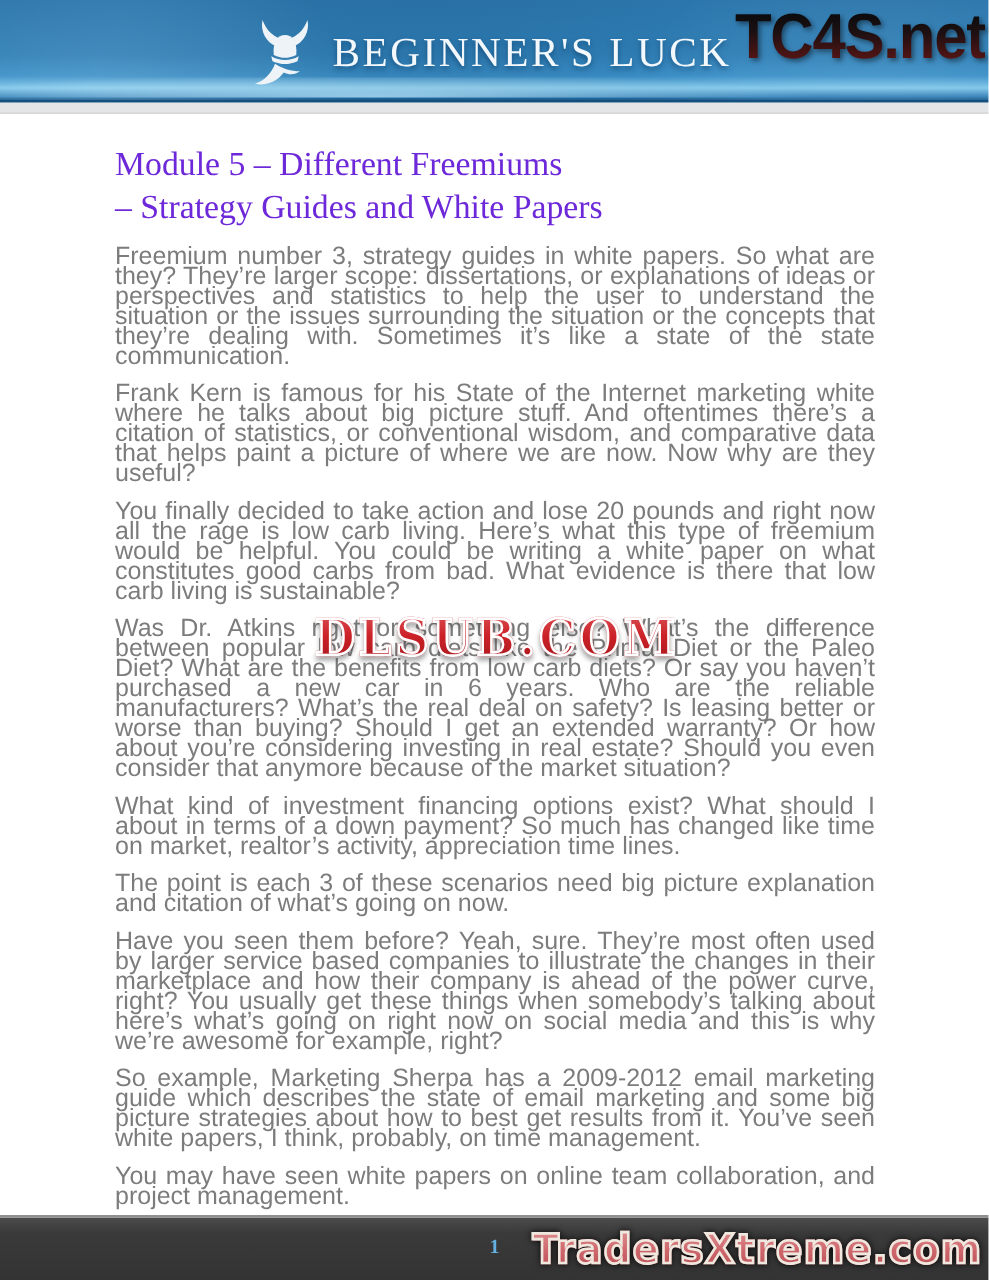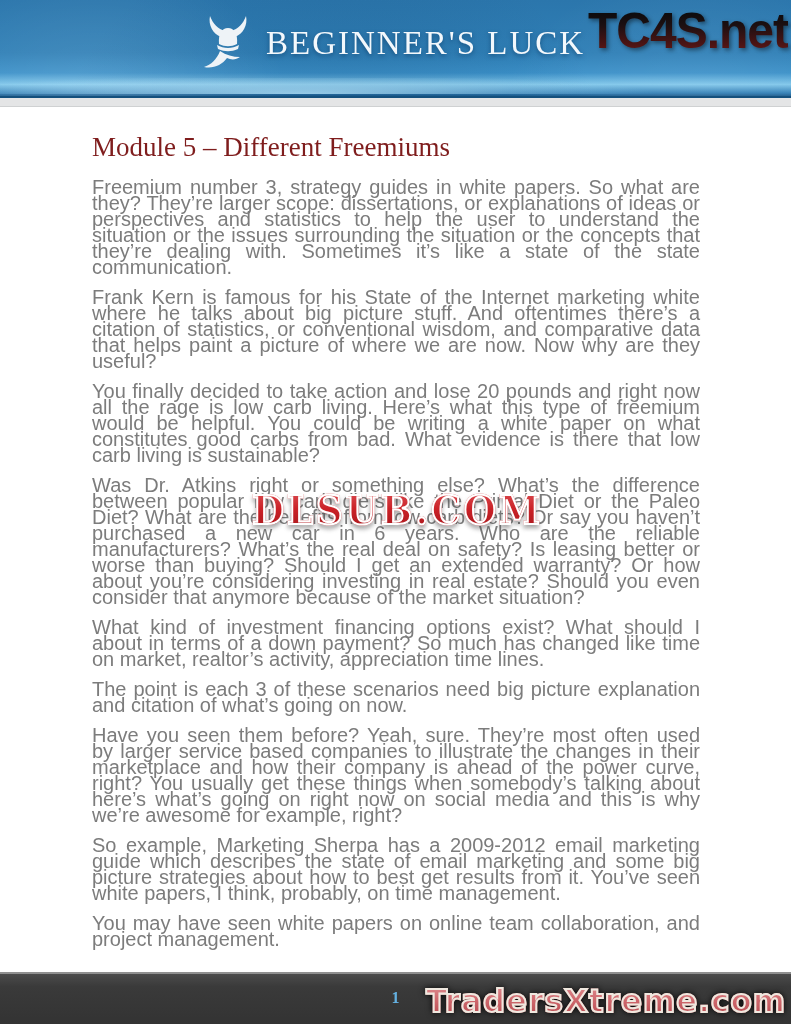--- a/index.html
+++ b/index.html
@@ -5,21 +5,21 @@
   * { box-sizing: border-box; }
   html, body { margin:0; padding:0; background:#ffffff; }
   .page {
     position: relative; width: 791px; height: 1024px;
     background: #ffffff; overflow: hidden;
     font-family: "Liberation Sans", sans-serif;
   }
 
   
   .header {
-    position: relative; height: 98px;
+    position: relative; height: 82px;
     background:
       radial-gradient(ellipse 320px 260px at 12% 125%, rgba(255,255,255,0.14), rgba(255,255,255,0) 62%),
       radial-gradient(ellipse 420px 330px at 42% 150%, rgba(10,50,90,0.18), rgba(10,50,90,0) 65%),
       radial-gradient(ellipse 330px 260px at 88% 130%, rgba(255,255,255,0.10), rgba(255,255,255,0) 60%),
       linear-gradient(180deg, #2b76ac 0%, #2f7fb6 55%, #3b90c8 76%, #7fc6ea 88%, #2e7cb4 97%, #1c5c8d 100%);
     border-bottom: 2px solid #14507d;
   }
   .header-glow {
     position:absolute; left:0; right:0; bottom:2px; height:16px;
     background: radial-gradient(ellipse 60% 160% at 38% 100%, rgba(190,235,255,0.75), rgba(190,235,255,0) 75%);
@@ -41,21 +41,21 @@
     filter: drop-shadow(2px 2px 2px rgba(0,0,0,0.45));
   }
 
   
   .divider { height:9px; background:#e4e5e6; border-bottom:1px solid #cfd1d2; }
 
   
   .content { padding: 23px 91px 0 92px; }
   .doc-title {
     font-family:"Liberation Serif", serif; font-weight:normal;
-    color:#7f1d1d; font-size:27px; line-height:34px;
+    color:#6d28d9; font-size:27px; line-height:34px;
     margin:0 0 15px 0;
   }
   .content p {
     color:#7c7c7c; font-size:20px; line-height:16px;
     text-align:justify; margin:0 0 14px 0;
   }
 
   
   .dlsub {
     position:absolute; left:252px; top:485px;
@@ -112,20 +112,21 @@
       <span class="logo-text">BEGINNER'S LUCK</span>
     </div>
     <div class="tc4s">TC4S.net</div>
   </div>
 
   <div class="divider"></div>
 
   <div class="content">
     <h1 class="doc-title">
       <span>Module 5 – Different Freemiums</span><br>
+      <span>– Strategy Guides and White Papers</span>
     </h1>
     <p>Freemium number 3, strategy guides in white papers. So what are they? They’re larger scope: dissertations, or explanations of ideas or perspectives and statistics to help the user to understand the situation or the issues surrounding the situation or the concepts that they’re dealing with. Sometimes it’s like a state of the state communication.</p>
     <p>Frank Kern is famous for his State of the Internet marketing white where he talks about big picture stuff. And oftentimes there’s a citation of statistics, or conventional wisdom, and comparative data that helps paint a picture of where we are now. Now why are they useful?</p>
     <p>You finally decided to take action and lose 20 pounds and right now all the rage is low carb living. Here’s what this type of freemium would be helpful. You could be writing a white paper on what constitutes good carbs from bad. What evidence is there that low carb living is sustainable?</p>
     <p>Was Dr. Atkins right or something else? What’s the difference between popular low carb diets like the Primal Diet or the Paleo Diet? What are the benefits from low carb diets? Or say you haven’t purchased a new car in 6 years. Who are the reliable manufacturers? What’s the real deal on safety? Is leasing better or worse than buying? Should I get an extended warranty? Or how about you’re considering investing in real estate? Should you even consider that anymore because of the market situation?</p>
     <p>What kind of investment financing options exist? What should I about in terms of a down payment?  So much has changed like time on market, realtor’s activity, appreciation time lines.</p>
     <p>The point is each 3 of these scenarios need big picture explanation and citation of what’s going on now.</p>
     <p>Have you seen them before? Yeah, sure. They’re most often used by larger service based companies to illustrate the changes in their marketplace and how their company is ahead of the power curve, right? You usually get these things when somebody’s talking about here’s what’s going on right now on social media and this is why we’re awesome for example, right?</p>
     <p>So example, Marketing Sherpa has a 2009-2012 email marketing guide which describes the state of email marketing and some big picture strategies about how to best get results from it. You’ve seen white papers, I think, probably, on time management.</p>
     <p>You may have seen white papers on online team collaboration, and project management.</p>

